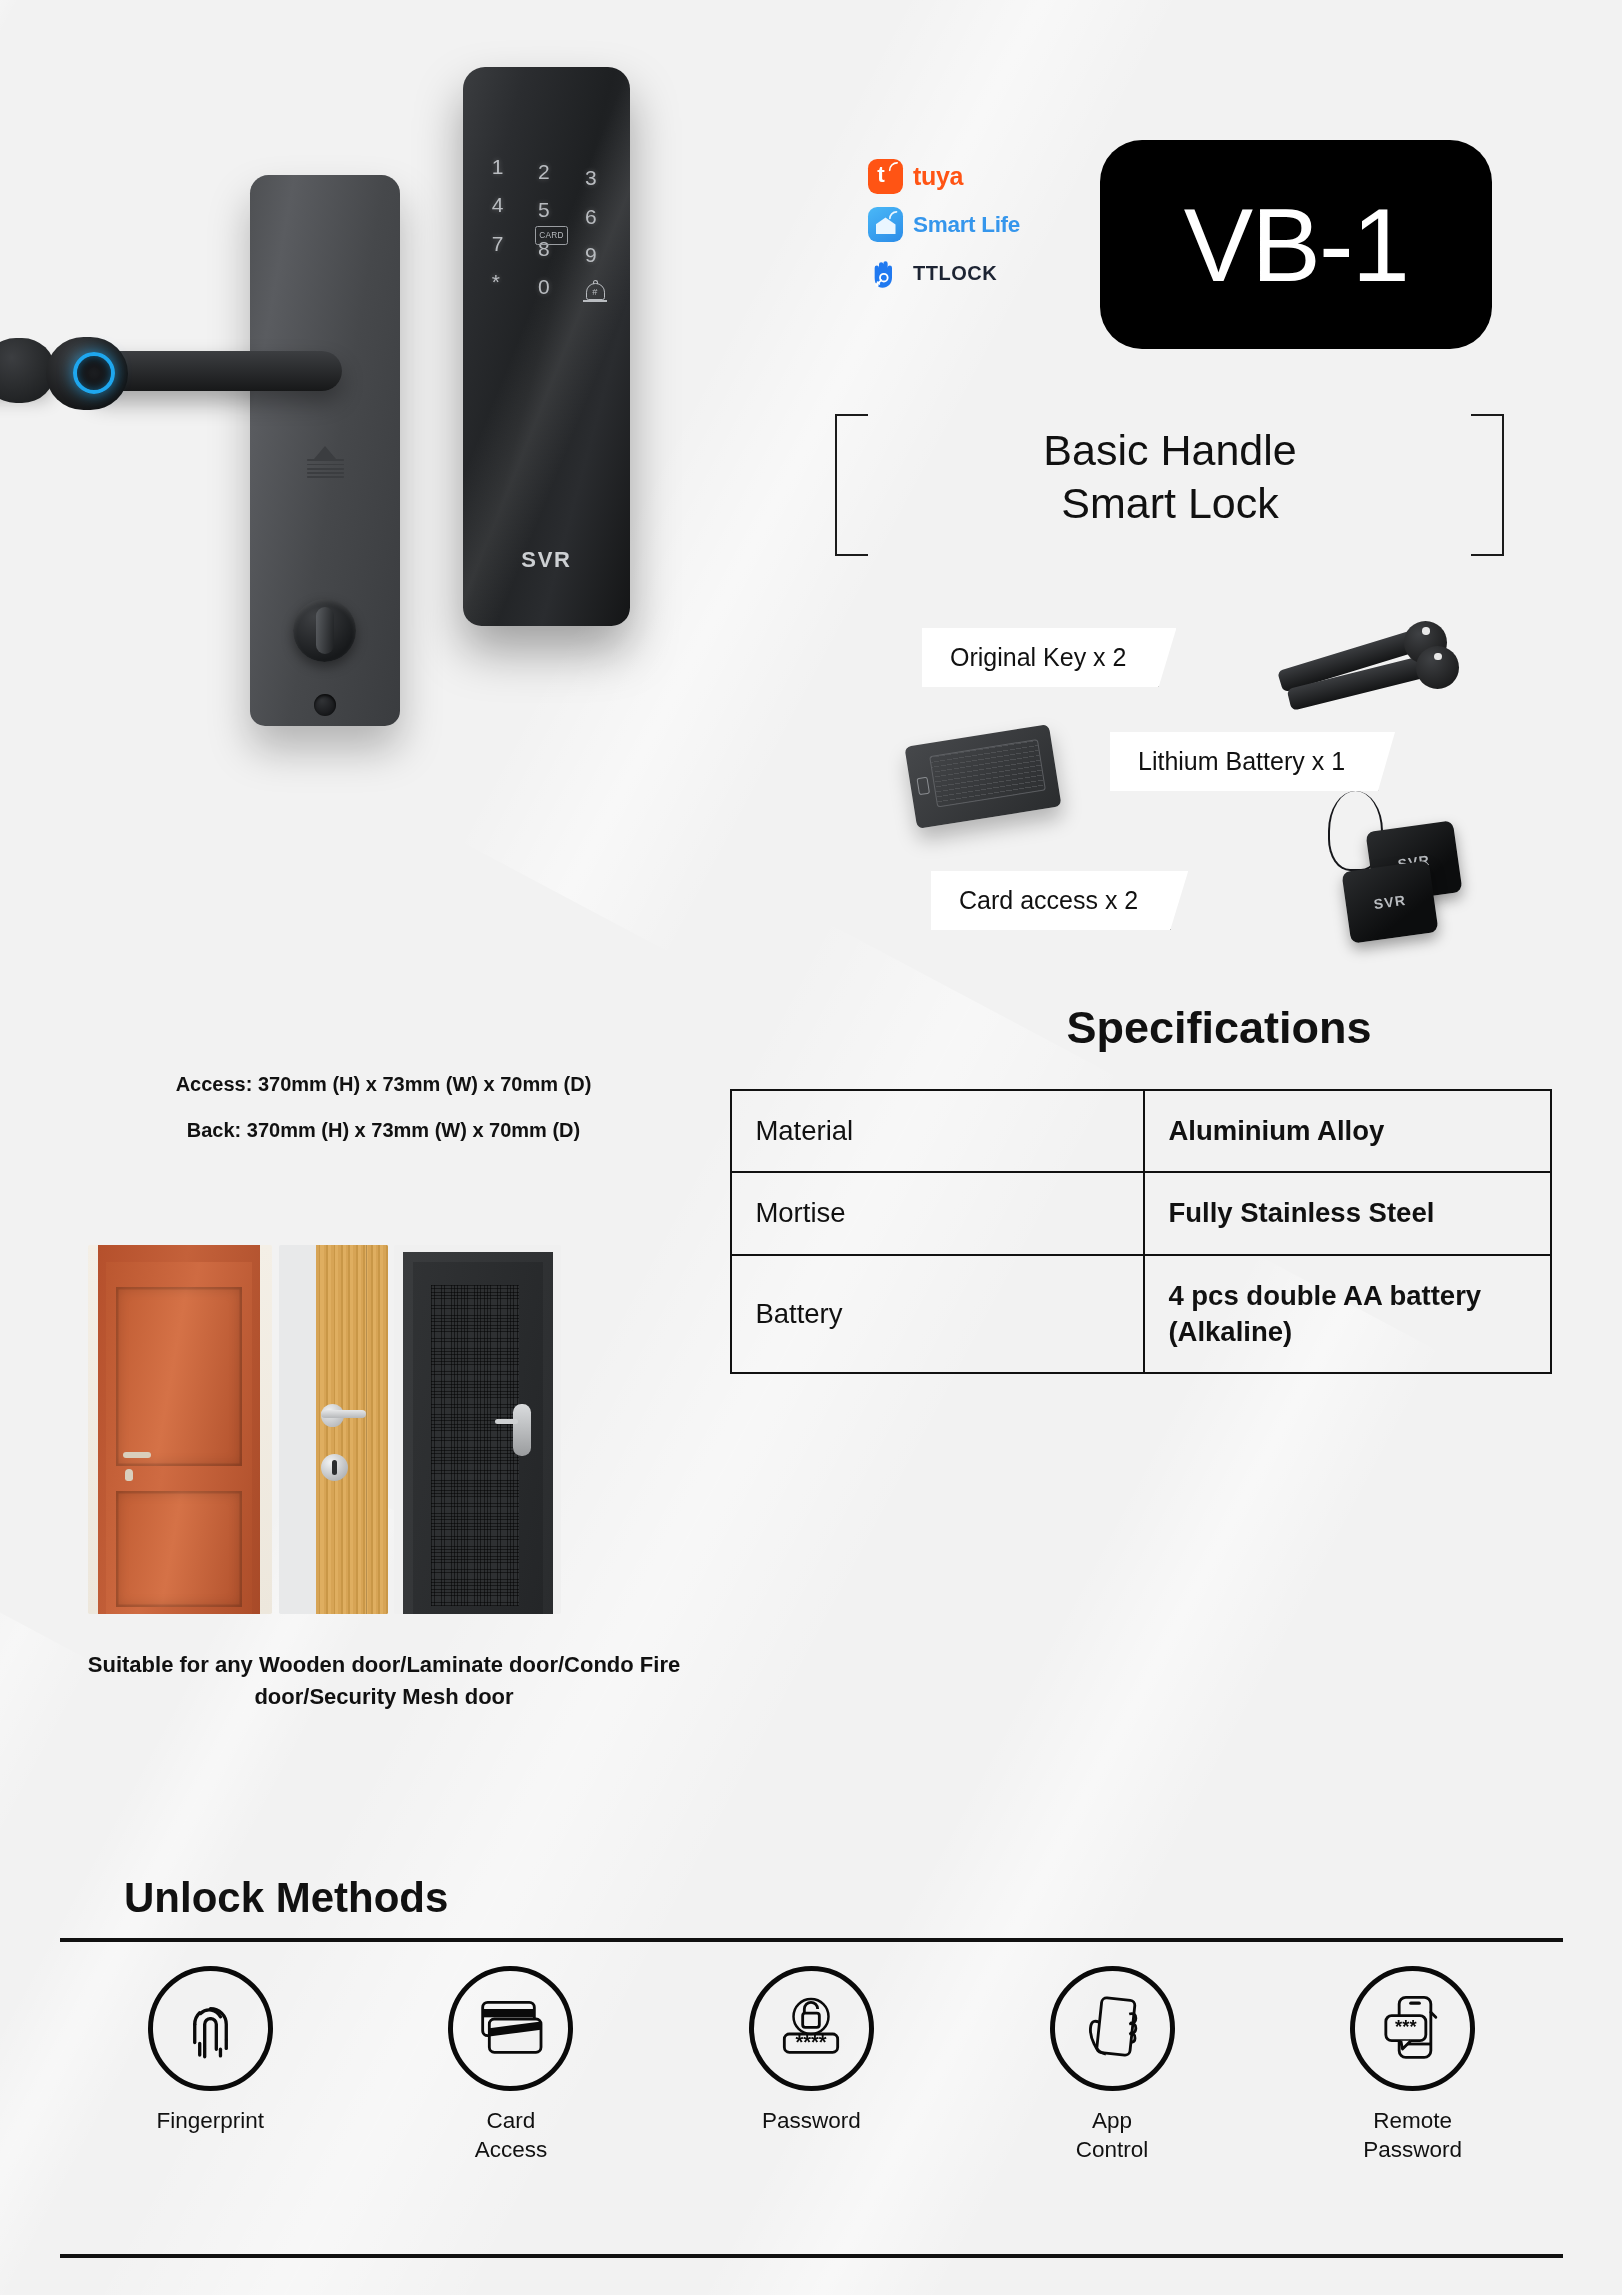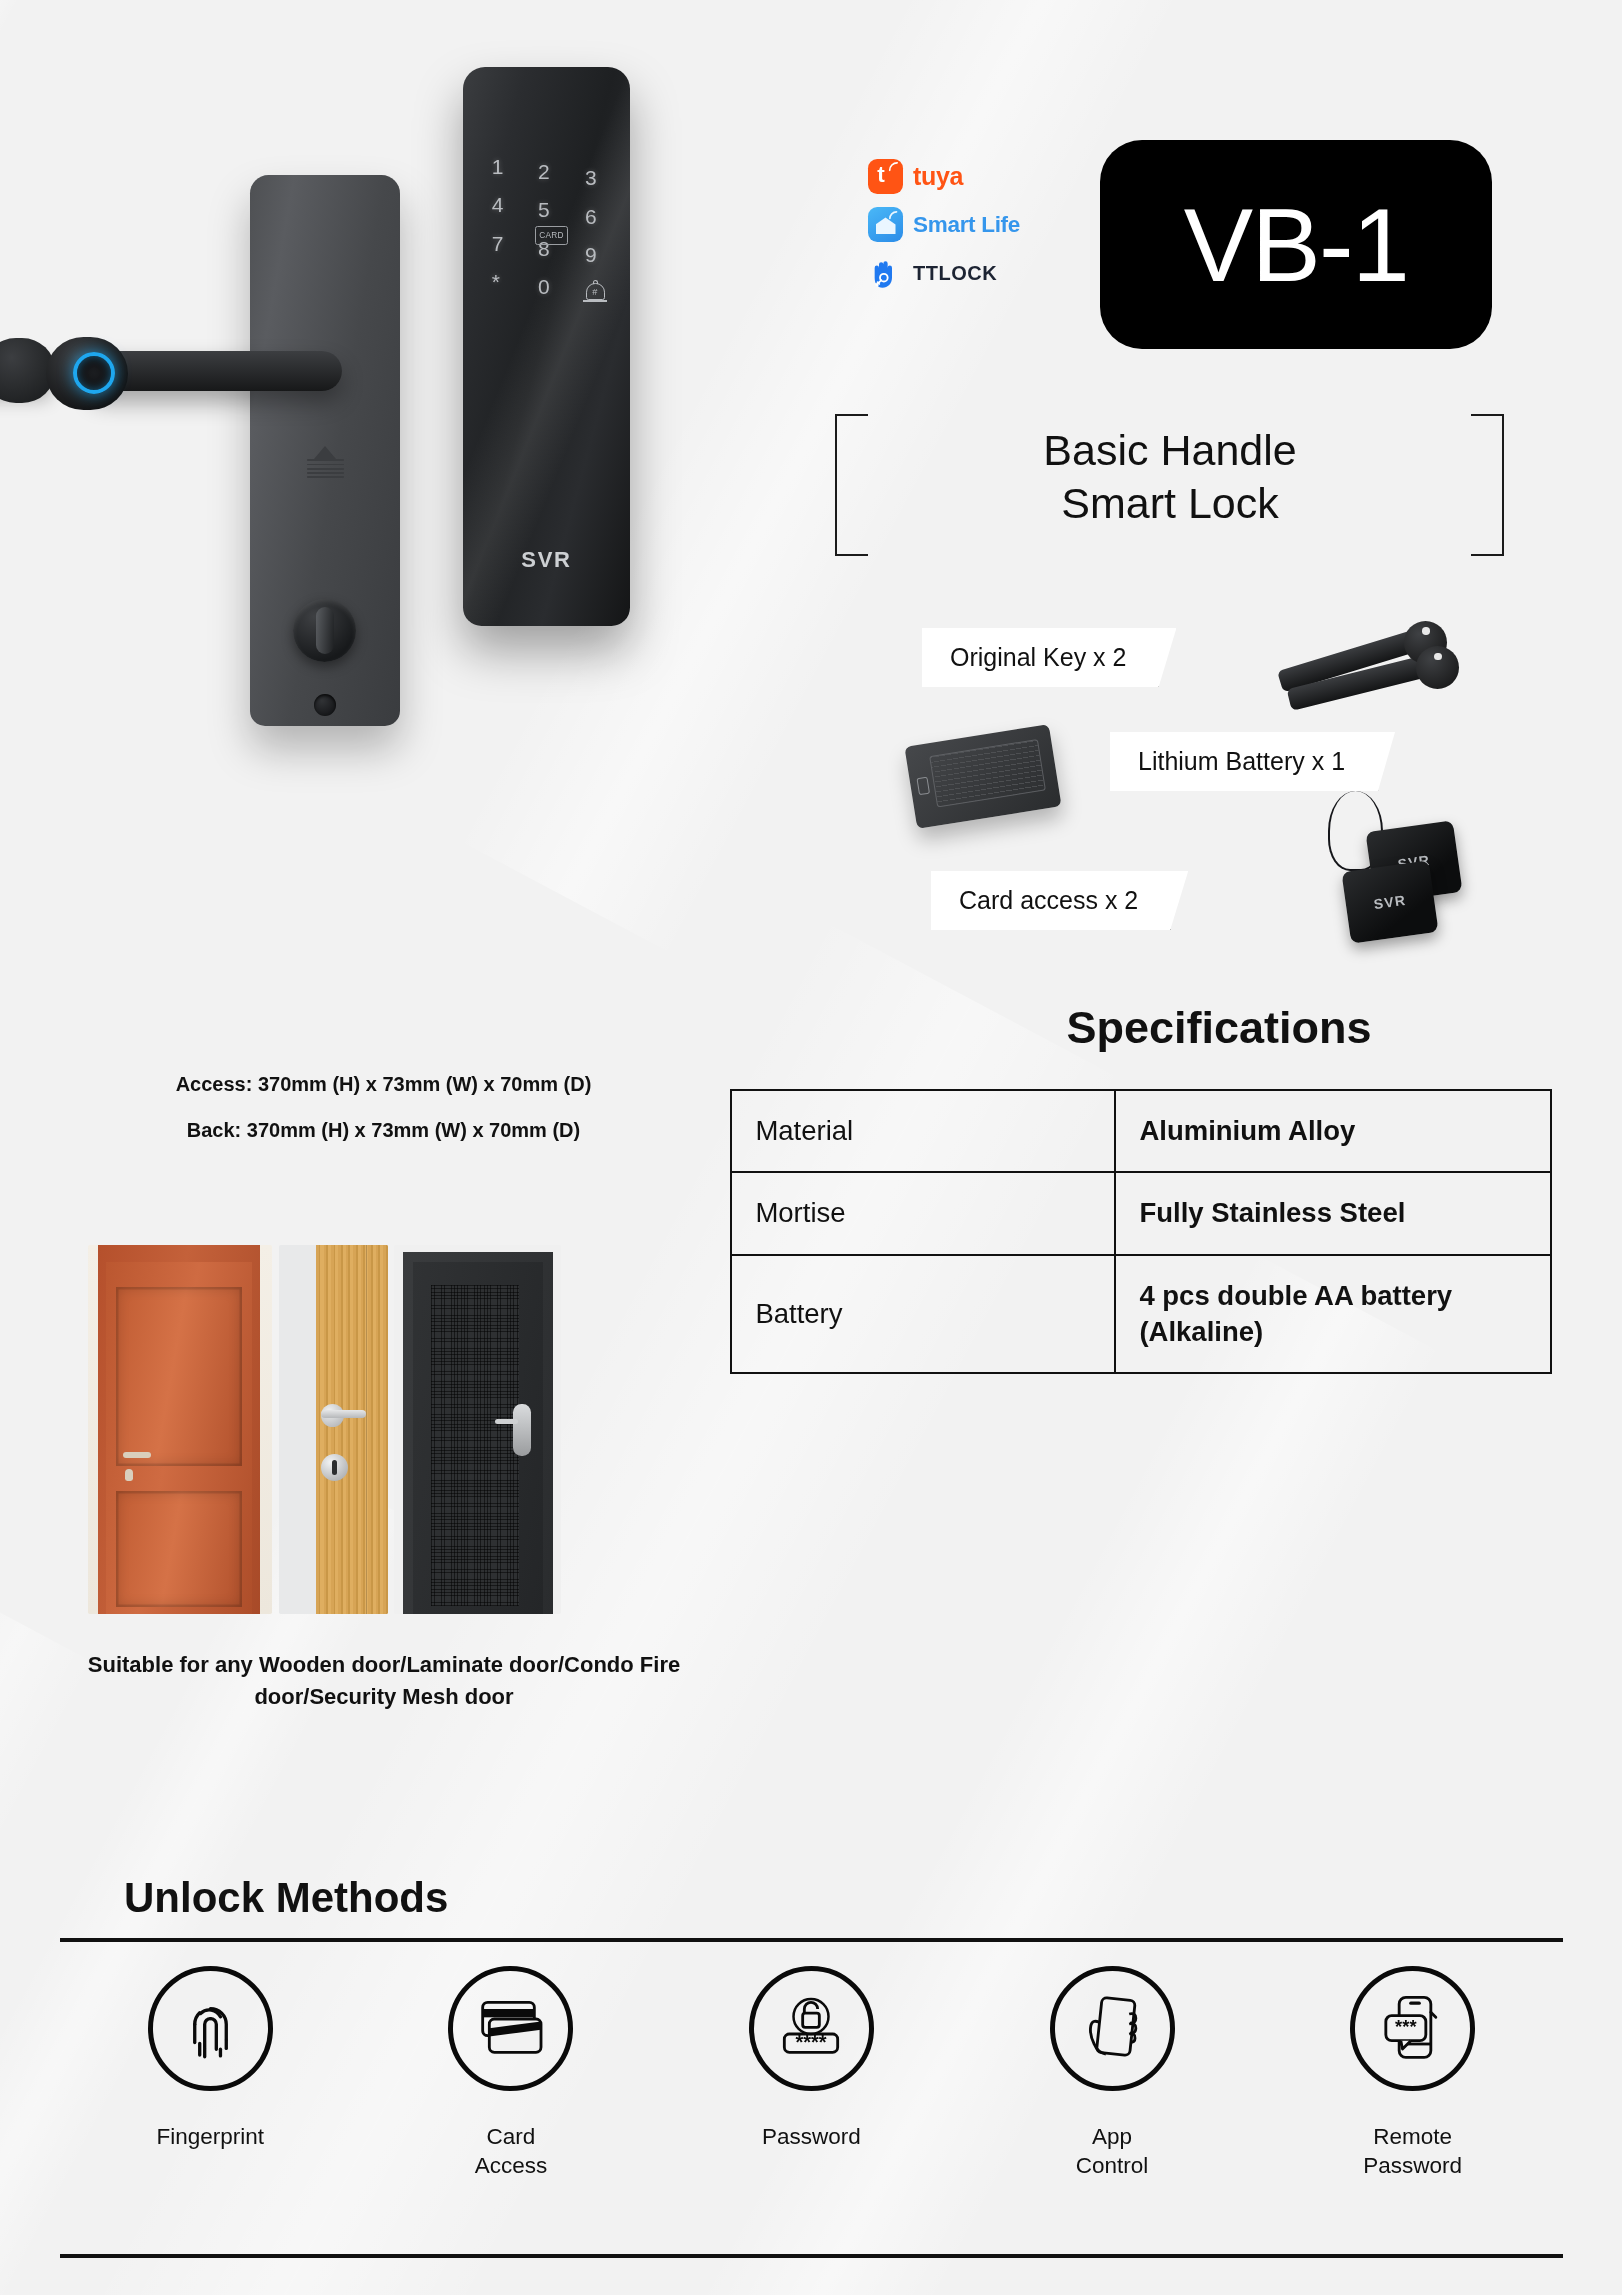--- a/index.html
+++ b/index.html
@@ -126,21 +126,21 @@
     border-radius:50% 50% 40% 40%;border-top:none;}
 
   
   .dims{position:absolute;left:83px;top:1073px;width:601px;text-align:center;}
   .dims p{font-size:20px;font-weight:700;margin-bottom:23.4px;}
 
   
   .spec-h{position:absolute;left:885px;top:1002px;width:668px;text-align:center;font-size:45px;font-weight:700;}
   .spec-table{position:absolute;left:730px;top:1089px;width:822px;border-collapse:collapse;}
   .spec-table td{border:2.5px solid #111;padding:22px 23.4px;font-size:27.5px;line-height:1.32;vertical-align:middle;}
-  .spec-table td.k{width:384px;}
+  .spec-table td.k{width:413px;}
   .spec-table td.v{font-weight:700;}
 
   
   .doors{position:absolute;left:88px;top:1245px;width:584px;height:369px;display:flex;gap:6.7px;}
   .door{position:relative;overflow:hidden;border-radius:1.7px;}
   .door1{width:184px;background:linear-gradient(180deg,#f4efe6,#ede7dc);}
   .door1 .frame{position:absolute;left:10px;top:0;right:11.7px;bottom:0;background:linear-gradient(100deg,#b5502c,#c4613a 40%,#a84a28);}
   .door1 .inner{position:absolute;left:18.4px;top:16.7px;right:20px;bottom:0;background:linear-gradient(100deg,#bb5730,#cf6b42 45%,#ae4e2a);}
   .door1 .pnl{position:absolute;left:28px;right:30px;background:linear-gradient(100deg,#c05c33,#d57247 45%,#b2522d);
     box-shadow:inset 0 0 0 2.5px rgba(0,0,0,.12),inset 0 0 13.4px rgba(0,0,0,.18);}
@@ -167,21 +167,21 @@
   .door-cap{position:absolute;left:50px;top:1649px;width:668px;text-align:center;font-size:22px;font-weight:700;line-height:1.45;}
 
   
   .um-h{position:absolute;left:124px;top:1874px;font-size:42px;font-weight:700;}
   .rule{position:absolute;left:60px;width:1503px;height:4.2px;background:#111;}
   .rule-top{top:1938px;}
   .rule-bot{top:2254px;}
   .methods{position:absolute;left:60px;top:1966px;width:1503px;display:flex;}
   .method{flex:1;display:flex;flex-direction:column;align-items:center;}
   .mi{width:125px;height:125px;border-radius:50%;border:5px solid #0a0a0a;display:flex;align-items:center;justify-content:center;}
-  .mlabel{margin-top:32px;text-align:center;font-size:22.5px;line-height:1.28;}
+  .mlabel{margin-top:16px;text-align:center;font-size:22.5px;line-height:1.28;}
 </style>
 </head>
 <body>
 
 <div class="bg-streaks">
   <i class="s1"></i>
     <i class="s2"></i>
     <i class="s3"></i>
     <i class="s4"></i>
     <i class="s5"></i>

